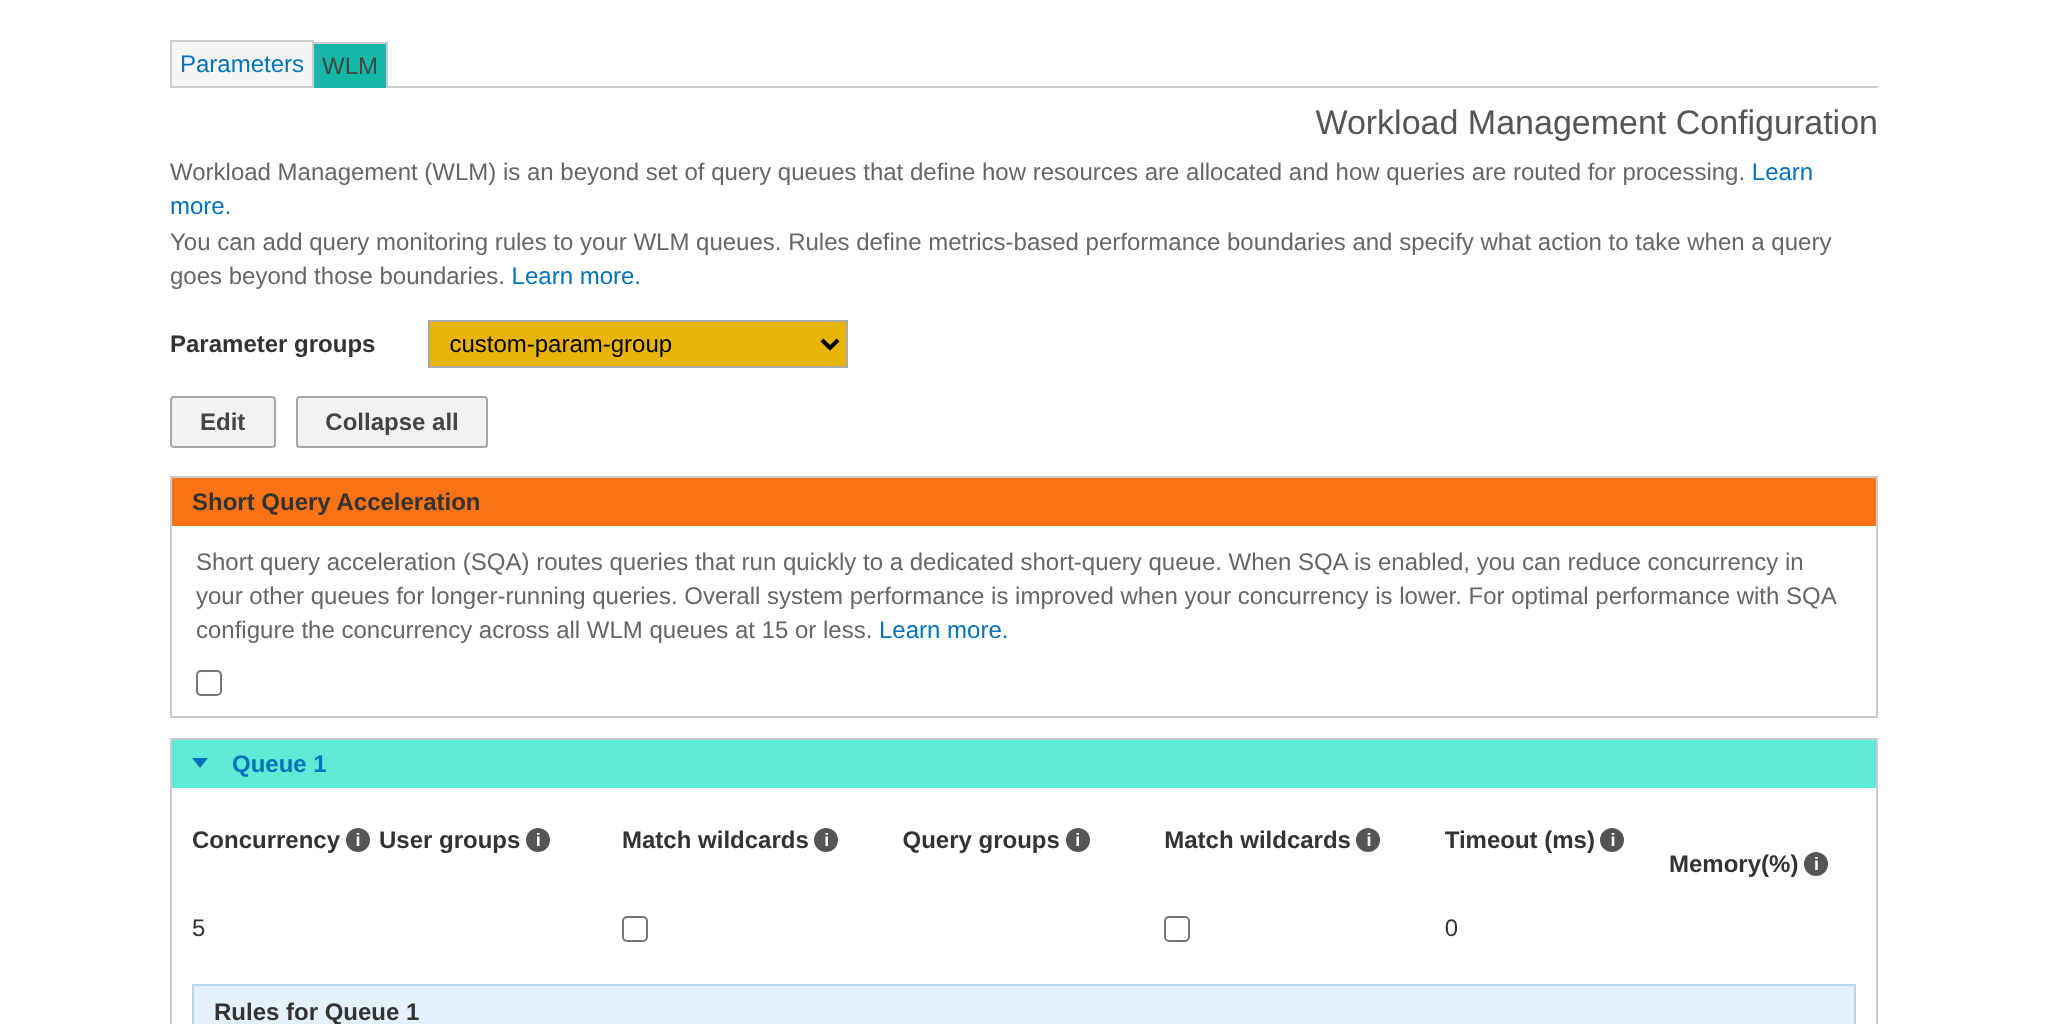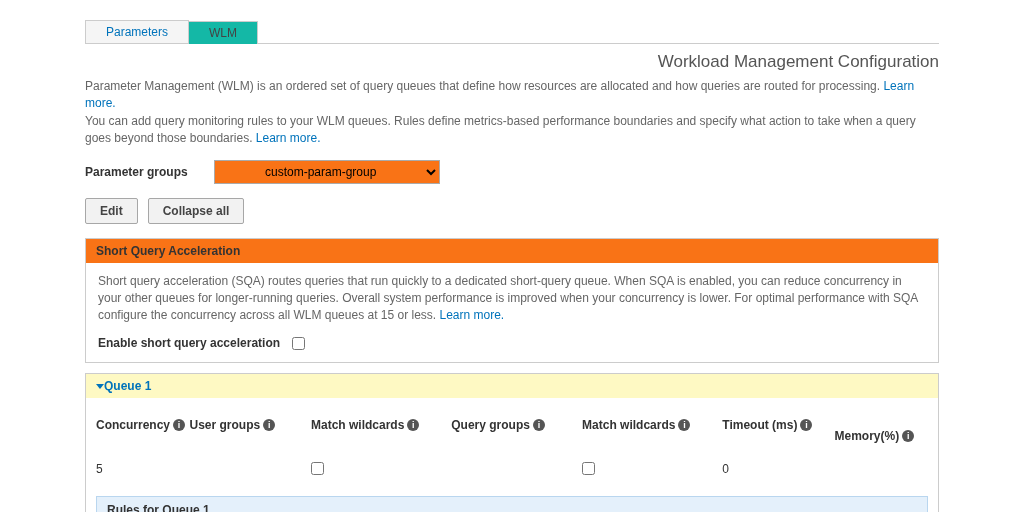--- a/index.html
+++ b/index.html
@@ -10,21 +10,21 @@
     color: #333;
     background: #fff;
     padding: 20px 85px;
   }
   .tabs {
     display: flex;
     border-bottom: 1px solid #ccc;
     margin-bottom: 8px;
   }
   .tab {
-    padding: 4px 20px;
+    padding: 4px 4px;
     border: 1px solid #ccc;
     border-bottom: none;
     background: #f5f5f5;
     margin-right: -1px;
     cursor: pointer;
     color: #0073bb;
     font-size: 12px;
   }
   .tab.active {
     background: #14b8a6;
@@ -51,24 +51,23 @@
     display: flex;
     align-items: center;
     gap: 26px;
     margin-bottom: 14px;
   }
   .param-label { font-weight: bold; font-size: 12px; color:#333; }
   .select {
     border: 1px solid #aaa;
     padding: 3px 6px;
     font-size: 12px;
-    width: 226px;
-    background: #f97316;
+    width: 210px;
+    background: #eab308;
     height: 24px;
-    text-align: center;
   }
   .btn-row { display: flex; gap: 10px; margin-bottom: 14px; }
   .btn {
     border: 1px solid #a7a7a7;
     background: #f2f2f2;
     padding: 5px 14px;
     font-size: 12px;
     font-weight: bold;
     color: #444;
     cursor: pointer;
@@ -99,28 +98,28 @@
   .enable-row {
     display: flex;
     align-items: center;
     gap: 12px;
     margin-top: 10px;
     font-weight: bold;
     color: #333;
   }
   .queue-panel { border: 1px solid #ccc; }
   .queue-header {
-    background: #fef9c3;
+    background: #5eead4;
     padding: 5px 10px;
     color: #0073bb;
     font-weight: bold;
     font-size: 12px;
     display: flex;
     align-items: center;
-    gap: 0;
+    gap: 12px;
   }
   .caret {
     width: 0; height: 0;
     border-left: 4px solid transparent;
     border-right: 4px solid transparent;
     border-top: 5px solid #0073bb;
   }
   .col-headers {
     display: flex;
     padding: 8px 10px;
@@ -170,42 +169,41 @@
 <body>
 
 <div class="tabs">
   <div class="tab">Parameters</div>
   <div class="tab active">WLM</div>
 </div>
 
 <div class="page-title">Workload Management Configuration</div>
 
 <p class="desc">
-  <span>Parameter Management (WLM) is an ordered set of query queues that define how resources are allocated and how queries are routed for processing. </span><span class="link">Learn more.</span><br>
+  <span>Workload Management (WLM) is an beyond set of query queues that define how resources are allocated and how queries are routed for processing. </span><span class="link">Learn more.</span><br>
   <span>You can add query monitoring rules to your WLM queues. Rules define metrics-based performance boundaries and specify what action to take when a query goes beyond those boundaries. </span><span class="link">Learn more.</span>
 </p>
 
 <div class="param-row">
   <span class="param-label">Parameter groups</span>
   <select class="select">
     <option>custom-param-group</option>
   </select>
 </div>
 
 <div class="btn-row">
   <button class="btn">Edit</button>
   <button class="btn">Collapse all</button>
 </div>
 
 <div class="panel">
   <div class="panel-header">Short Query Acceleration</div>
   <div class="panel-body">
     <span>Short query acceleration (SQA) routes queries that run quickly to a dedicated short-query queue. When SQA is enabled, you can reduce concurrency in your other queues for longer-running queries. Overall system performance is improved when your concurrency is lower. For optimal performance with SQA configure the concurrency across all WLM queues at 15 or less. </span><span class="link">Learn more.</span>
     <div class="enable-row">
-      <span>Enable short query acceleration</span>
       <input type="checkbox" style="">
     </div>
   </div>
 </div>
 
 <div class="queue-panel">
   <div class="queue-header">
     <span class="caret"></span>
     <span>Queue 1</span>
   </div>

